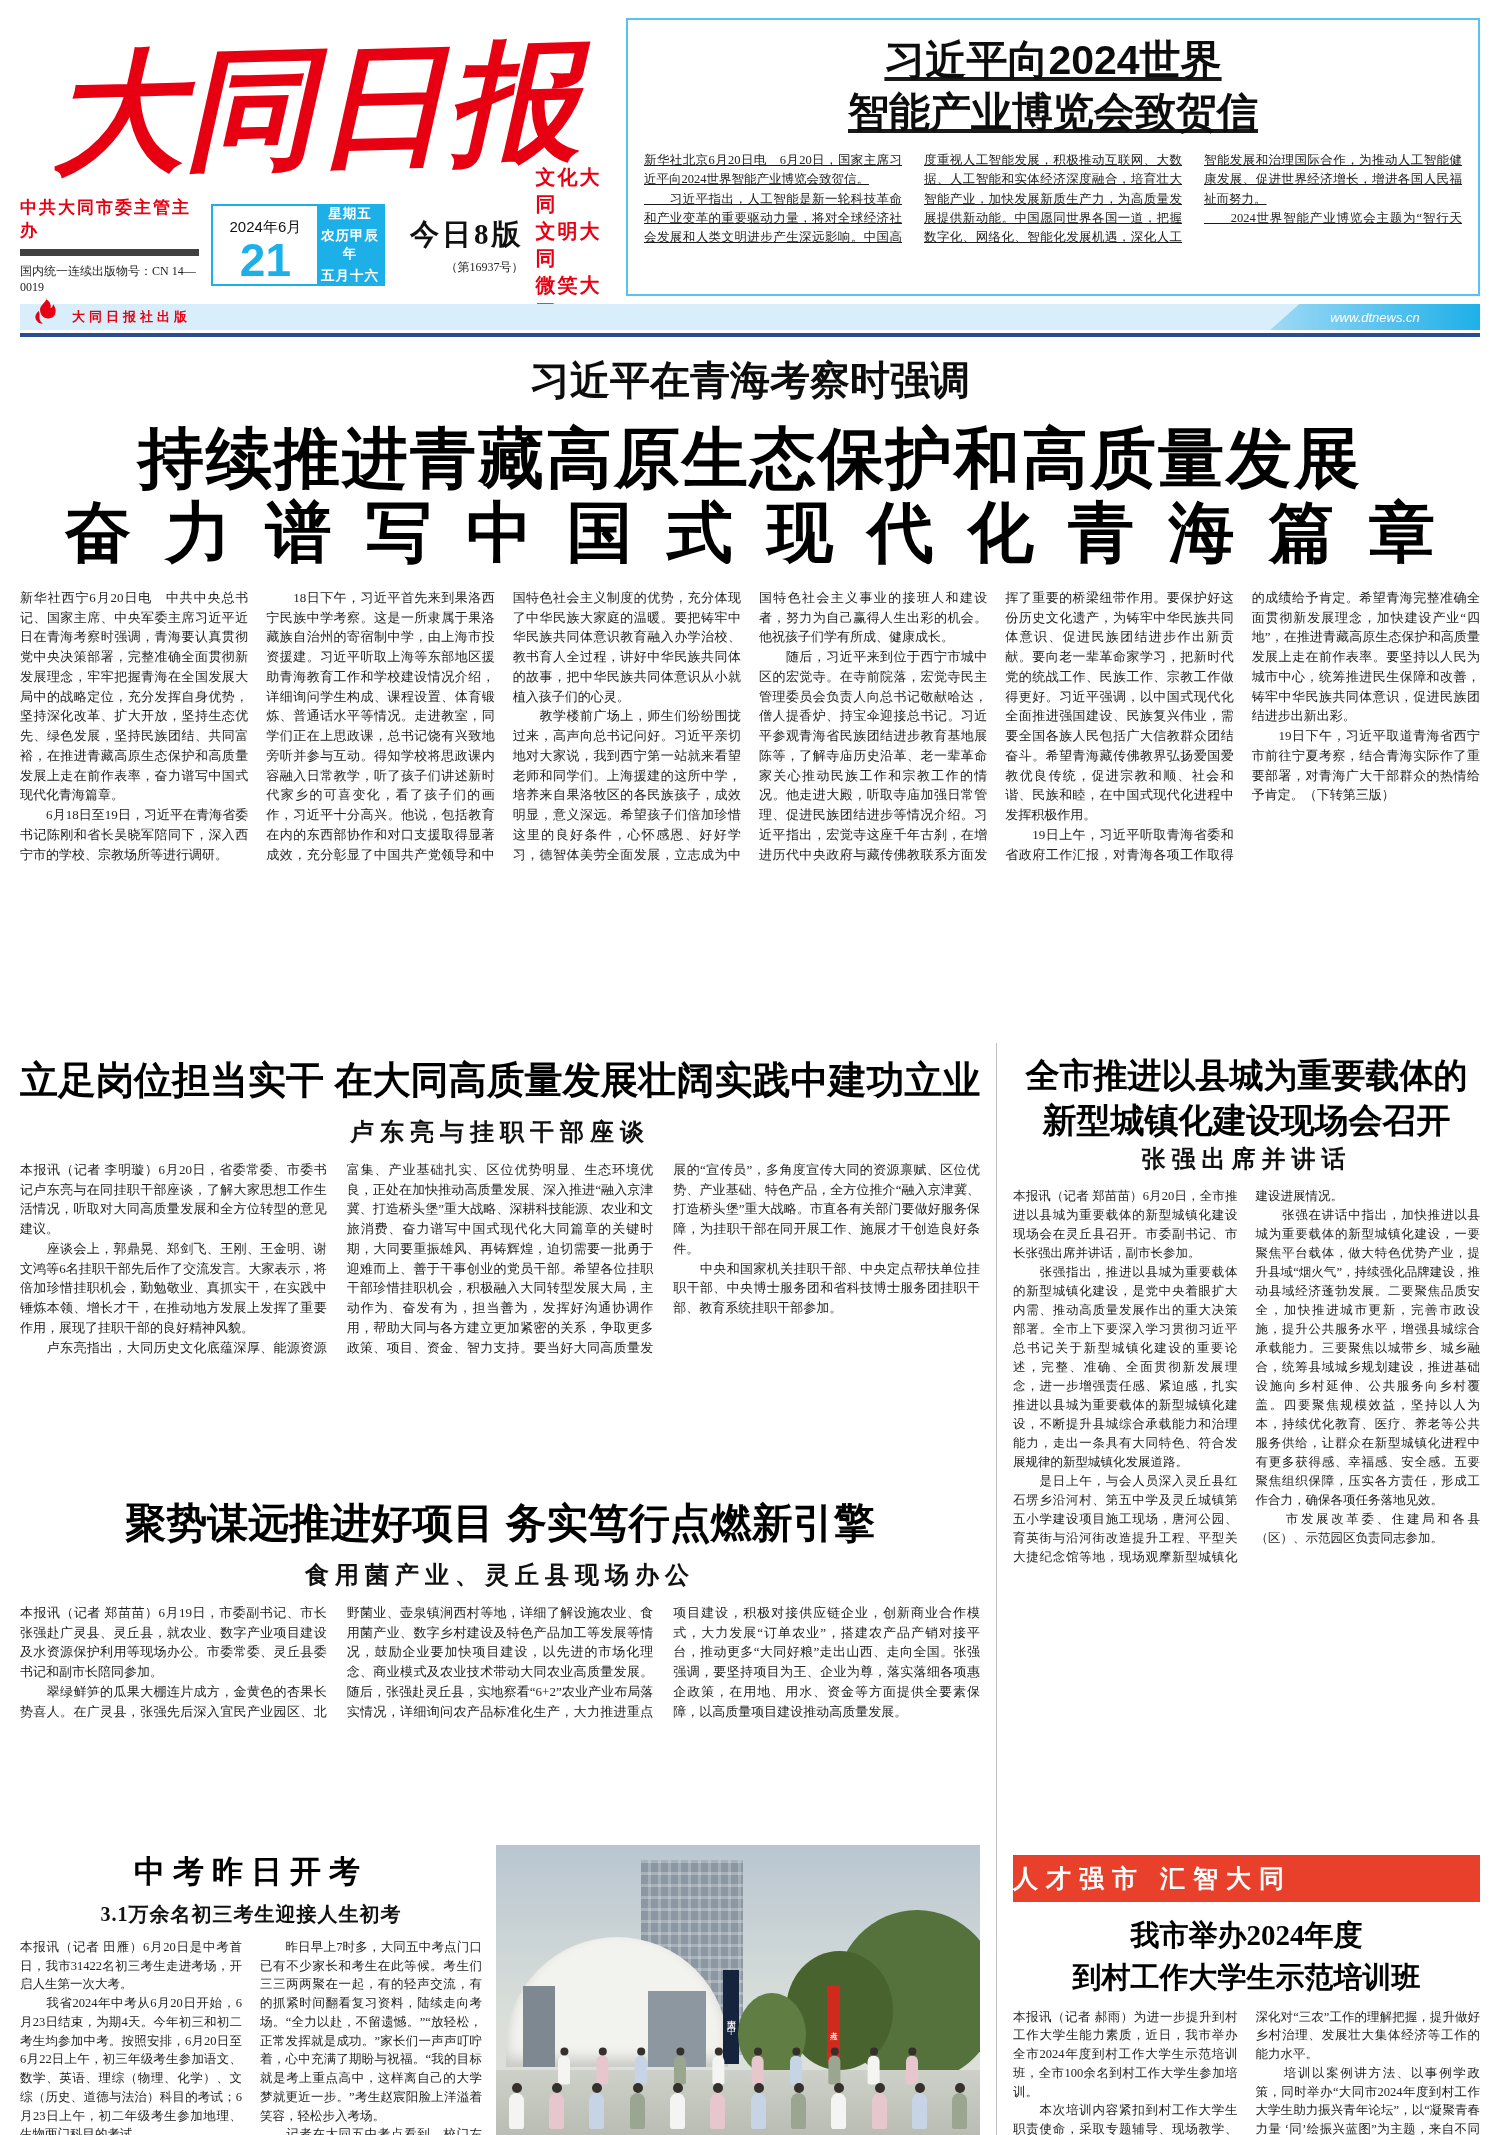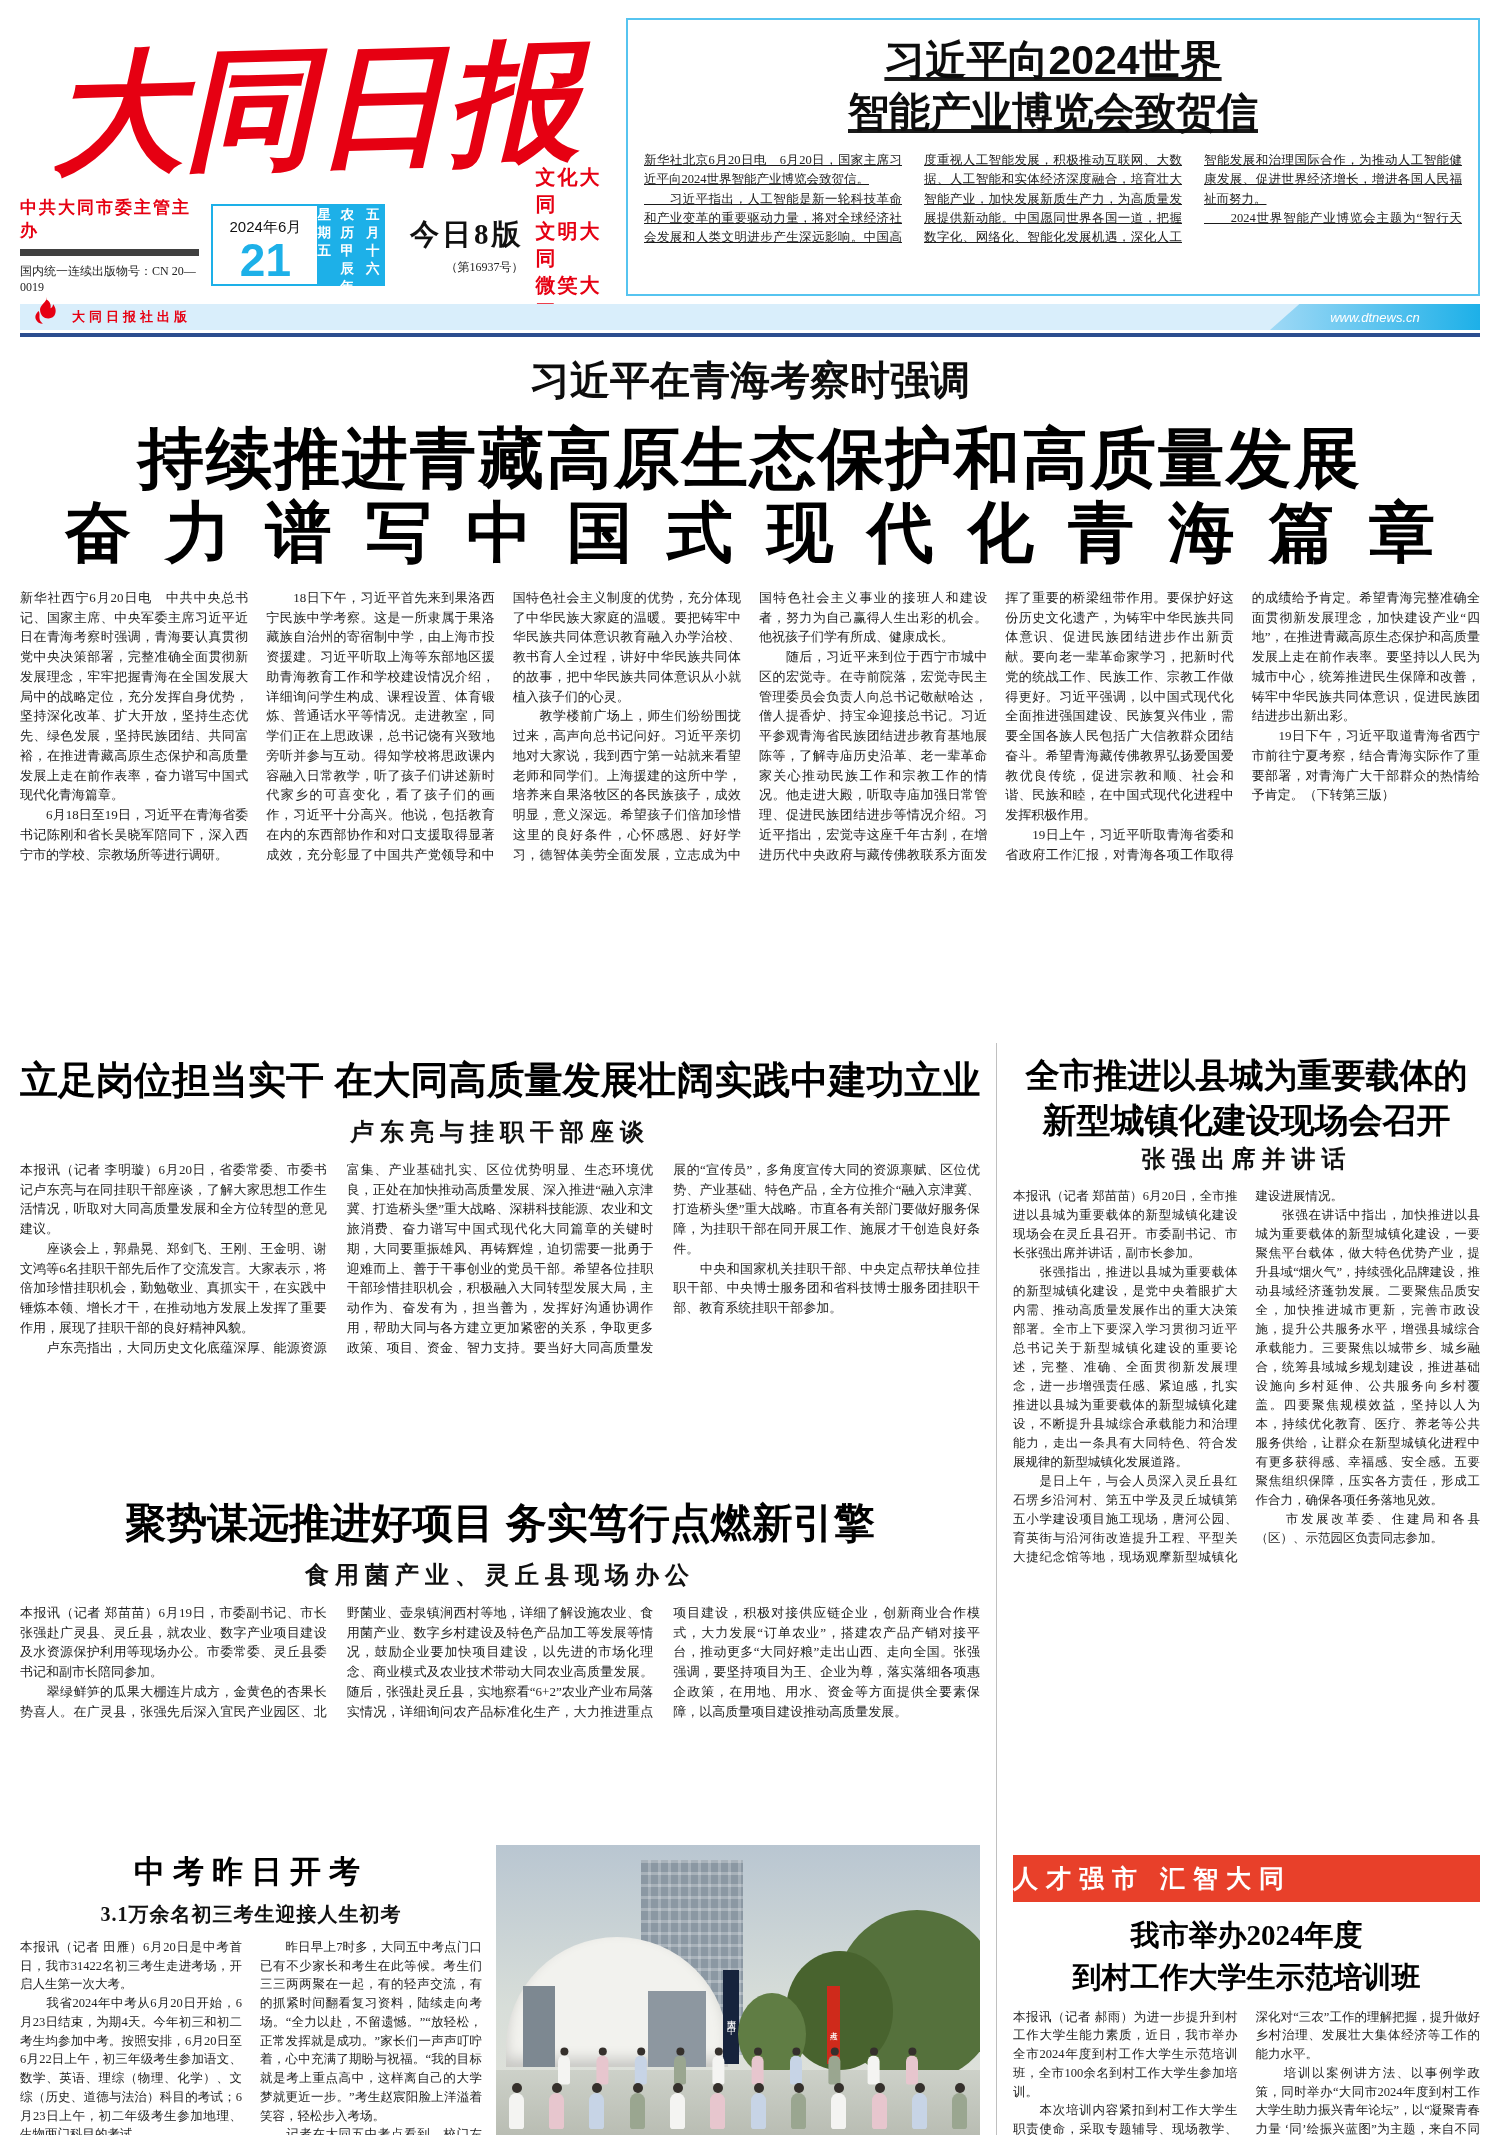--- a/index.html
+++ b/index.html
@@ -19,21 +19,21 @@
   .pub-row { display:flex; gap:12px; margin-top:8px; align-items:stretch; height:82px; }
   .pub-block { width:212px; align-self:center; }
   .publisher { color:#e60012; font-weight:bold; font-size:17px; letter-spacing:2px;
     font-family:"Liberation Sans",sans-serif; padding-bottom:7px; border-bottom:7px solid #404040; }
   .issn { font-size:12px; margin-top:7px; color:#222; }
   .date-box { display:flex; width:204px; border:2px solid #1db0e8; background:#fff; }
   .date-left { width:104px; text-align:center; padding-top:12px; }
   .date-month { font-size:15px; color:#111; font-family:"Liberation Sans",sans-serif; }
   .date-day { font-size:46px; line-height:1.0; font-weight:bold; color:#1db0e8; font-family:"Liberation Sans",sans-serif; }
   .date-right { flex:1; background:#1db0e8; color:#fff; font-family:"Liberation Sans",sans-serif;
-    font-size:13.5px; font-weight:bold; display:flex; flex-direction:row; justify-content:center;
+    font-size:13.5px; font-weight:bold; display:flex; flex-direction:column; justify-content:center;
     gap:4px; text-align:center; letter-spacing:1px; }
   .edition-block { text-align:right; align-self:center; width:150px; }
   .edition { font-size:29px; letter-spacing:3px; color:#111; font-weight:600; }
   .issue { font-size:12px; margin-top:4px; color:#222; }
   .slogans { align-self:center; color:#e60012; font-weight:bold; font-size:20px; line-height:1.35;
     font-family:"Liberation Sans",sans-serif; letter-spacing:2px; }
 
   .topright-box { flex:1; border:2px solid #56c4f0; padding:10px 16px 8px 16px; height:278px;text-decoration:underline; }
   .tr-title { text-align:center; font-family:"Liberation Sans",sans-serif; font-weight:900;
     font-size:41px; line-height:1.28; color:#0d0d0d; margin:4px 0 12px 0; }
@@ -141,21 +141,21 @@
 <body>
 
 <div class="page">
 
   <div class="header-row">
     <div class="masthead-left">
       <div class="masthead-title">大同日报</div>
       <div class="pub-row">
         <div class="pub-block">
           <div class="publisher">中共大同市委主管主办</div>
-          <div class="issn">国内统一连续出版物号：CN 20—0019</div>
+          <div class="issn">国内统一连续出版物号：CN 14—0019</div>
         </div>
         <div class="date-box">
           <div class="date-left">
             <div class="date-month">2024年6月</div>
             <div class="date-day">21</div>
           </div>
           <div class="date-right">
             <div>星期五</div>
             <div>农历甲辰年</div>
             <div>五月十六</div>

